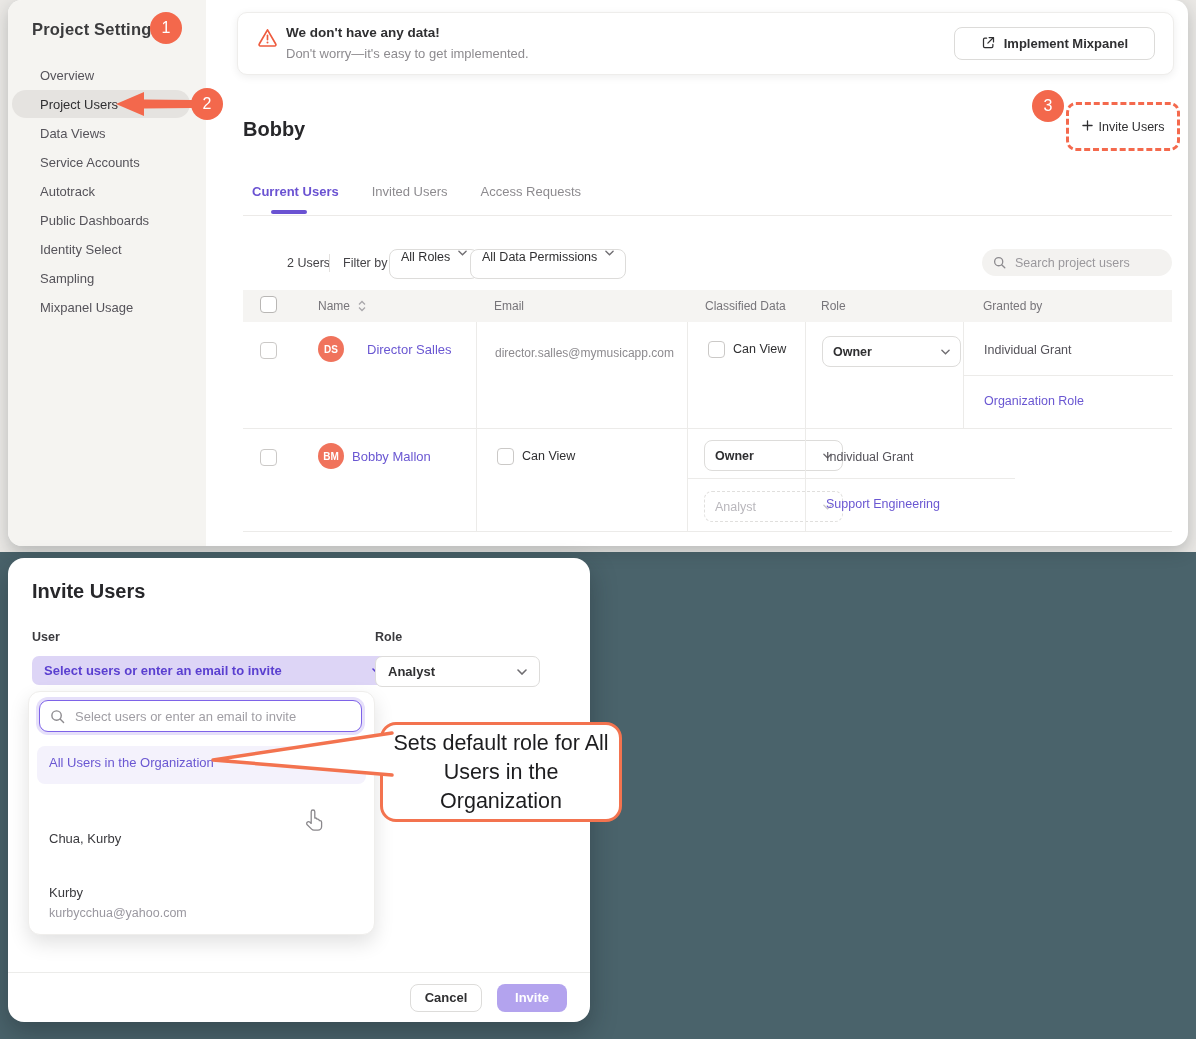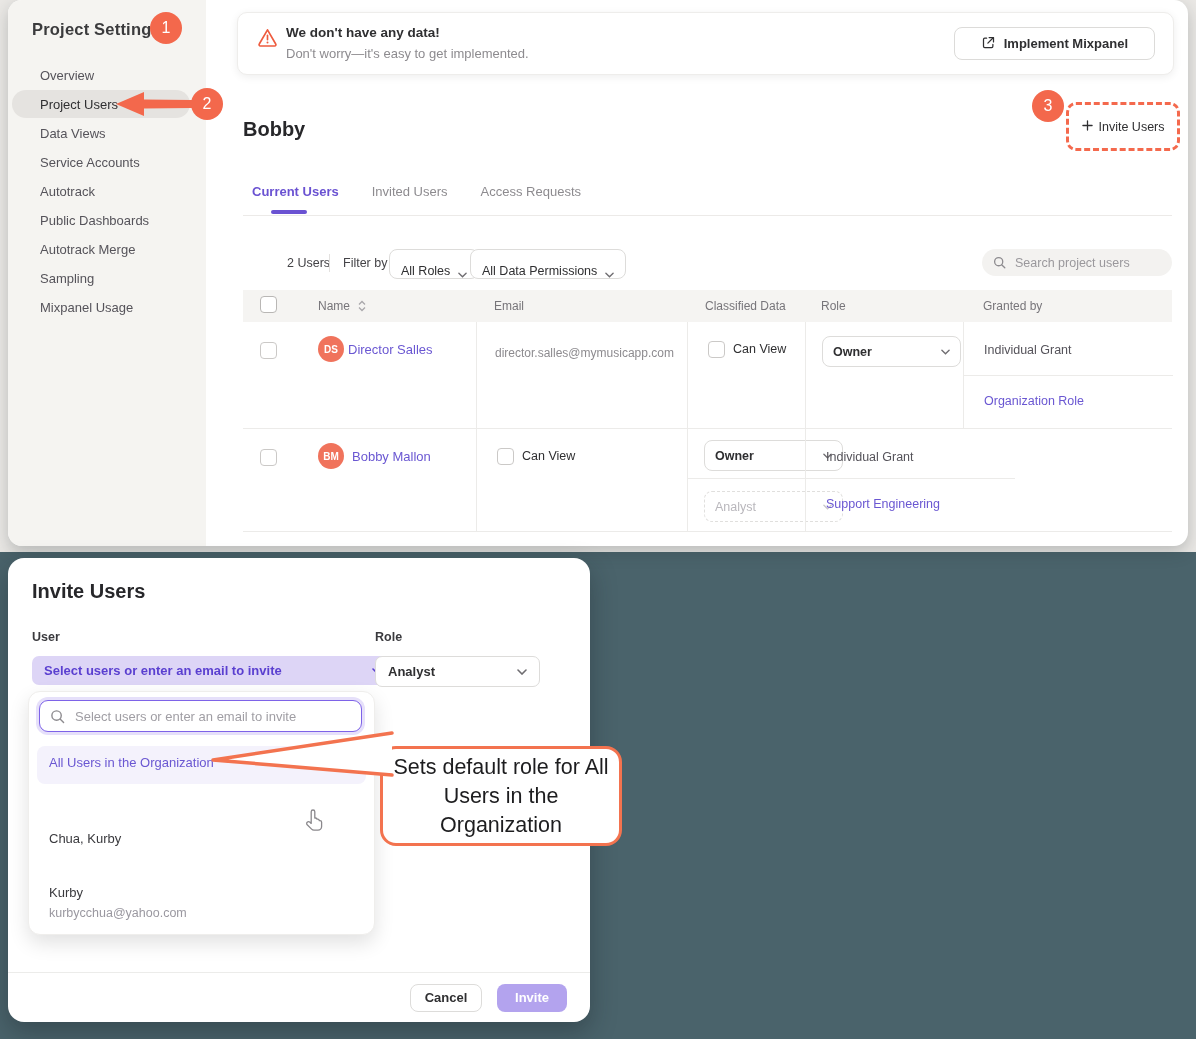--- a/index.html
+++ b/index.html
@@ -34,21 +34,21 @@
     display:flex;align-items:center;justify-content:center;gap:6px;background:#fff;font-size:12.5px;color:#2f2f31;}
   
   .tabs{left:244px;top:184px;display:flex;gap:33px;font-size:13px;}
   .tab{color:#8d8b8f;}
   .tab.active{color:#6a52d2;font-weight:bold;}
   .tab-underline{left:263px;top:210px;width:36px;height:4px;border-radius:2px;background:#6a52d2;}
   .tabs-divider{left:235px;top:215px;width:929px;height:1px;background:#eceae8;}
   
   .filter-row{left:235px;top:249px;width:929px;height:28px;}
   .chip-btn{height:28px;border:1px solid #dddcda;border-radius:8px;background:#fff;display:flex;
-    align-items:flex-end;gap:8px;padding:0 11px;font-size:12.5px;color:#2f2f31;}
+    align-items:flex-start;gap:8px;padding:0 11px;font-size:12.5px;color:#2f2f31;}
   .search-pill{position:absolute;right:0;top:0;width:168px;height:27px;background:#f3f2f0;border-radius:14px;
     display:flex;align-items:center;gap:7px;padding:0 11px;}
   .search-pill input{border:none;background:transparent;outline:none;font-size:12.5px;color:#55535a;width:120px;
     font-family:"Liberation Sans",sans-serif;}
   .search-pill input::placeholder{color:#9a989c;}
   
   .table{left:235px;top:290px;width:929px;}
   .trow{display:grid;grid-template-columns:75px 158px 211px 118px 158px 209px;position:relative;}
   .thead{height:32px;background:#f5f4f2;align-items:center;font-size:12px;color:#77757a;}
   .tbody-row{border-bottom:1px solid #ecebe9;}
@@ -88,41 +88,41 @@
   .dd-opt-title{font-size:13px;color:#3a3a3e;margin-bottom:4px;}
   .dlg-footer{left:0;bottom:0;width:582px;height:50px;border-top:1px solid #ececea;
     display:flex;align-items:center;justify-content:flex-end;gap:15px;padding-right:23px;box-sizing:border-box;}
   .btn-cancel{width:72px;height:28px;border:1px solid #dddcda;border-radius:8px;background:#fff;
     display:flex;align-items:center;justify-content:center;font-size:13px;font-weight:bold;color:#2f2f31;}
   .btn-invite{width:70px;height:28px;border:none;border-radius:8px;background:#b3a3ee;
     display:flex;align-items:center;justify-content:center;font-size:13px;font-weight:bold;color:#fff;}
   
   .callout{left:380px;top:722px;width:224px;height:90px;background:#fff;border:3.5px solid #f3734f;border-radius:16px;
     display:flex;align-items:center;justify-content:center;text-align:center;z-index:8;
-    font-size:21.5px;color:#1d1d1f;line-height:29px;padding:2px 6px;margin-top:24px;}
+    font-size:21.5px;color:#1d1d1f;line-height:29px;padding:2px 6px;}
   .tail-svg{left:0;top:0;width:1196px;height:1039px;z-index:9;pointer-events:none;}
   .cursor-svg{left:304px;top:808px;z-index:12;pointer-events:none;}
 </style>
 </head>
 <body>
 
 <div class="abs top-strip"></div>
 
 <div class="abs top-card">
 
   <aside class="abs sidebar">
     <div class="abs sb-title">Project Settings</div>
     <div class="abs sb-pill"></div>
     <div class="abs sb-item" style="top:68px;">Overview</div>
     <div class="abs sb-item" style="top:97px;color:#2f2f31;">Project Users</div>
     <div class="abs sb-item" style="top:126px;">Data Views</div>
     <div class="abs sb-item" style="top:155px;">Service Accounts</div>
     <div class="abs sb-item" style="top:184px;">Autotrack</div>
     <div class="abs sb-item" style="top:213px;">Public Dashboards</div>
-    <div class="abs sb-item" style="top:242px;">Autotrack Merge</div>
+    <div class="abs sb-item" style="top:242px;">Identity Select</div>
     <div class="abs sb-item" style="top:271px;">Sampling</div>
     <div class="abs sb-item" style="top:300px;">Mixpanel Usage</div>
   </aside>
 
   <div class="abs banner">
     <span class="abs" style="left:19px;top:14px;">
       <svg width="21" height="21" viewBox="0 0 24 24">
           <path d="M12 3.2 L21.4 19.4 a1.5 1.5 0 0 1 -1.3 2.3 H3.9 A1.5 1.5 0 0 1 2.6 19.4 Z" fill="none" stroke="#ee5b3e" stroke-width="1.9" stroke-linejoin="round"></path>
           <line x1="12" y1="9.6" x2="12" y2="14.6" stroke="#ee5b3e" stroke-width="1.9" stroke-linecap="round"></line>
           <circle cx="12" cy="17.7" r="1.15" fill="#ee5b3e"></circle>
@@ -197,21 +197,21 @@
           </svg>
       </div>
       <div class="cell" style="padding-left:18px;">Email</div>
       <div class="cell" style="padding-left:18px;">Classified Data</div>
       <div class="cell" style="padding-left:16px;">Role</div>
       <div class="cell" style="padding-left:20px;">Granted by</div>
     </div>
 
     <div class="trow tbody-row" style="height:106px;">
       <div class="cell" style="padding:20px 0 0 17px;"><span class="cb"></span></div>
-      <div class="cell" style="padding-top:14px;display:flex;align-items:flex-start;gap:4px;">
+      <div class="cell" style="padding-top:14px;display:flex;align-items:flex-start;gap:23px;">
         <span class="avatar">DS</span>
         <span class="name-link" style="margin-top:6px;">Director Salles</span>
       </div>
       <div class="cell bl" style="padding:21px 0 0 18px;"><span class="email-txt">director.salles@mymusicapp.com</span></div>
       <div class="cell bl" style="padding:19px 0 0 20px;display:flex;align-items:flex-start;gap:8px;">
         <span class="cb"></span>
         <span style="font-size:12.5px;margin-top:1px;">Can View</span>
       </div>
       <div class="cell bl" style="padding:14px 0 0 16px;">
         <div class="role-select">

